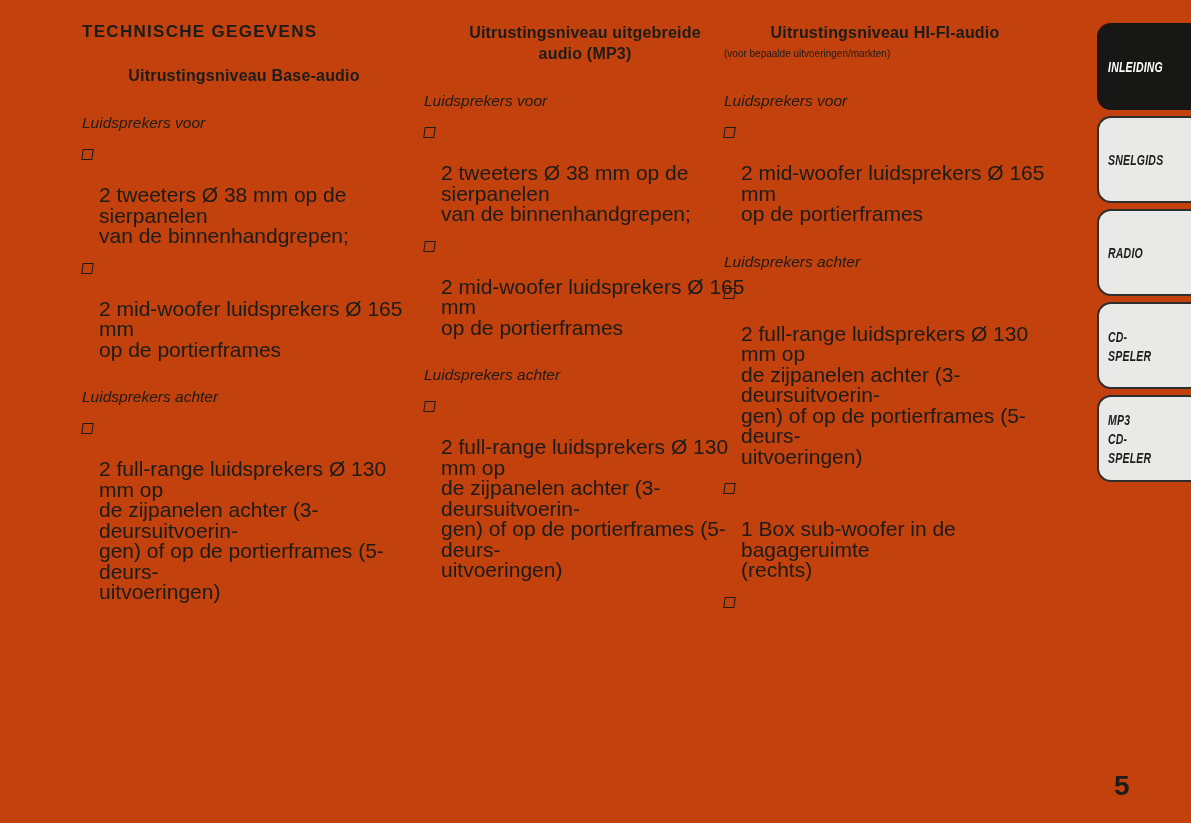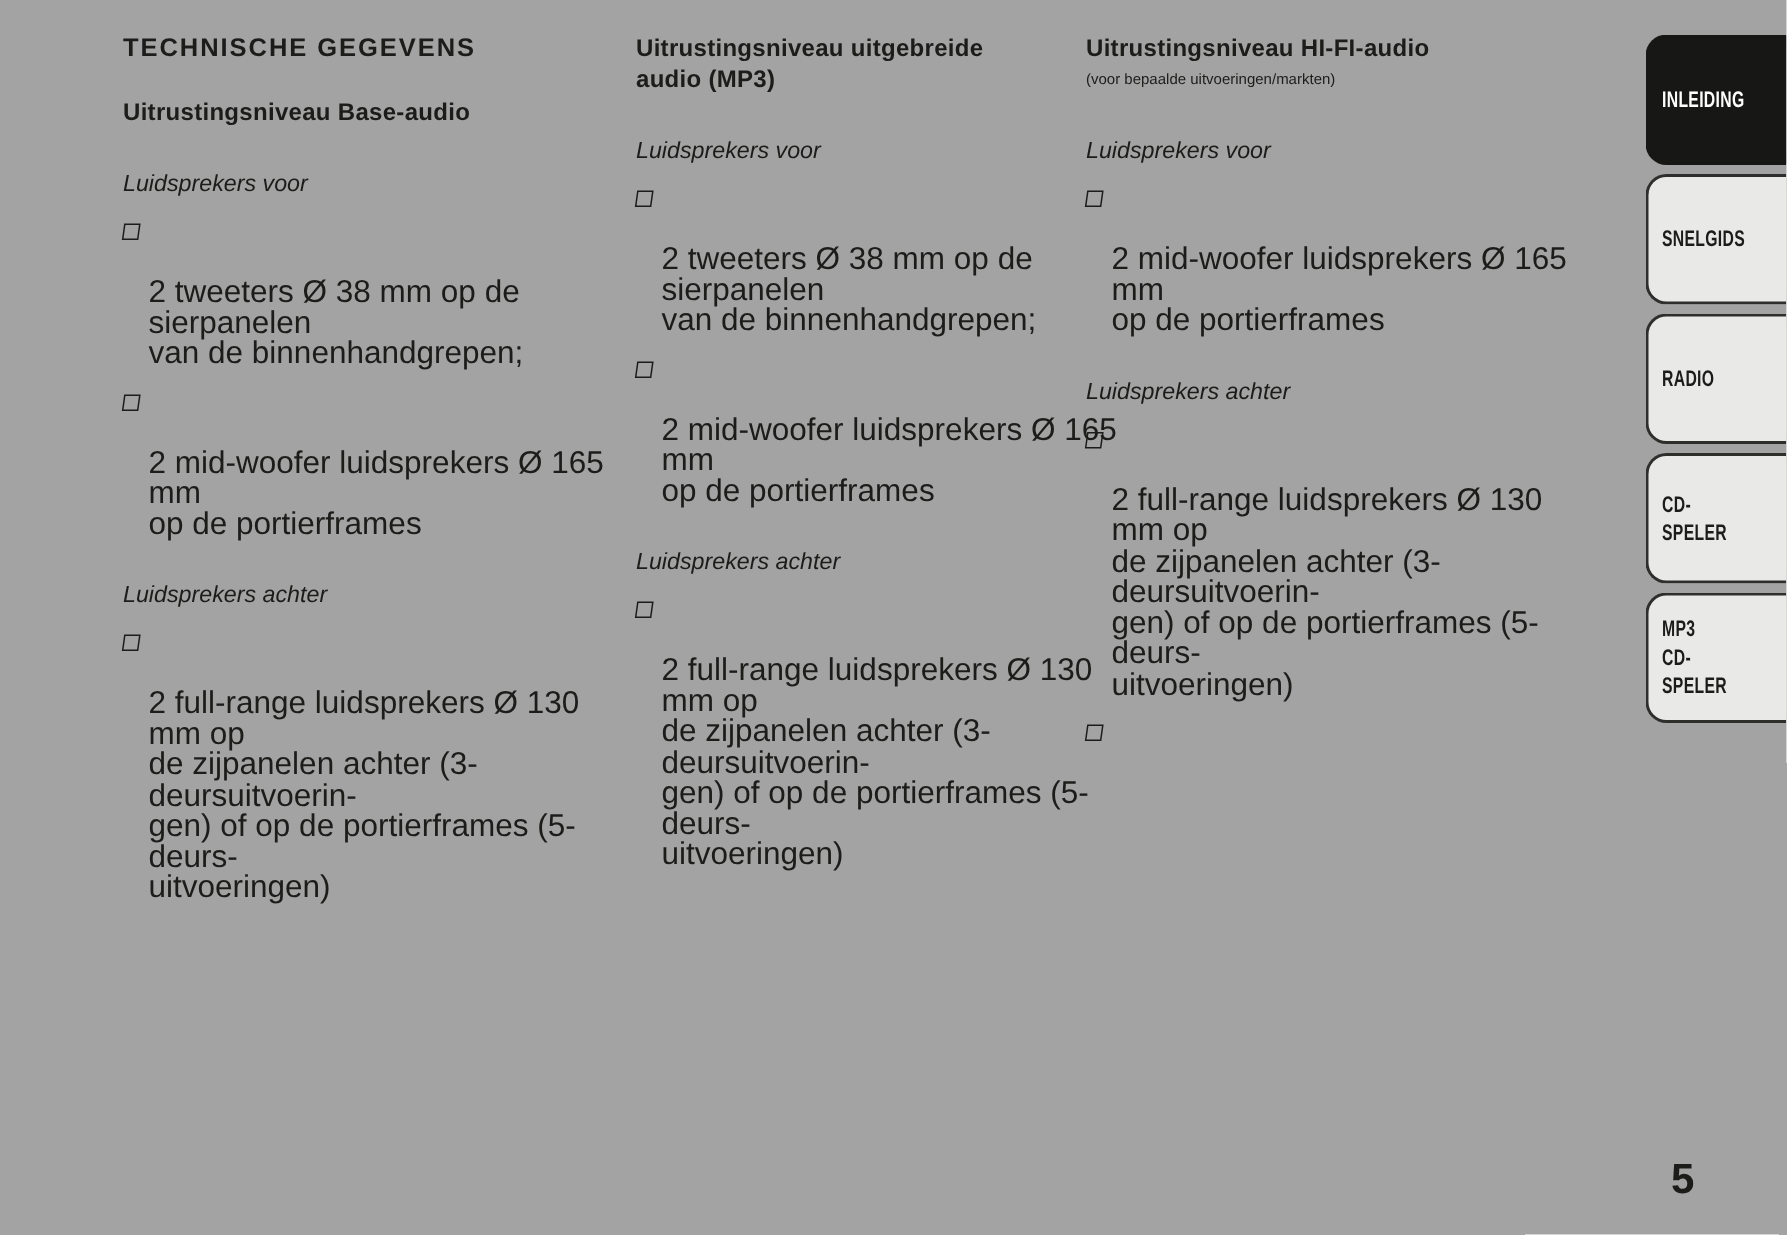--- a/index.html
+++ b/index.html
@@ -1,35 +1,35 @@
 <!DOCTYPE html>
 <html><head>
 <meta charset="utf-8">
 <style>
   html,body{margin:0;padding:0;background:#ffffff;}
   .page{
     position:relative;
     width:1191px;height:823px;
-    background:#a3a3a3;
+    background:#c2410c;
     font-family:"Liberation Sans", sans-serif;
     color:#1c1c1a;
     overflow:hidden;
   }
   .col{position:absolute;top:22px;}
   .col-1{left:82px;width:324px;}
   .col-2{left:424px;width:322px;}
   .col-3{left:724px;width:322px;}
 
   .doc-title{
     font-size:17px;font-weight:bold;letter-spacing:1.3px;
     line-height:20px;margin:0 0 23px 0;
   }
   .col-heading{
     font-size:16px;font-weight:bold;line-height:21px;
-    letter-spacing:.2px;margin:0;white-space:pre-line;
+    letter-spacing:.2px;margin:0;white-space:pre-line;text-align:center;
   }
   .col-subnote{
     font-size:10px;line-height:21px;margin:0;white-space:pre-line;
   }
   .section-label{
     font-style:italic;font-size:15.5px;line-height:20px;
     margin:27px 0 11px 0;
   }
   .item{
     position:relative;padding-left:17px;margin:0 0 11px 0;
@@ -40,21 +40,21 @@
     border:1.6px solid #1c1c1a;transform:skewX(-8deg);
     display:inline-block;background:transparent;
   }
 
   .sidebar{position:absolute;left:1097px;top:23px;width:94px;}
   .tab{
     box-sizing:border-box;height:87px;margin-bottom:6px;
     background:#e9e9e7;
     border:2px solid #2e2e2c;border-right:none;
     border-radius:14px 0 0 14px;
-    display:flex;align-items:center;padding-left:9px;
+    display:flex;align-items:center;padding-left:9px;font-style:italic;
   }
   .tab.active{background:#171716;border-color:#171716;}
   .tab-label{
     font-weight:bold;font-size:15px;line-height:19px;
     letter-spacing:.3px;color:#1c1c1a;white-space:pre-line;
     transform:scaleX(0.70);transform-origin:left center;
   }
   .tab.active .tab-label{color:#ffffff;}
 
   .page-number{
@@ -144,20 +144,25 @@
       <p class="section-label">Luidsprekers achter</p>
       <div class="item">
         <span class="chk"></span>
         <span>2 full-range luidsprekers Ø 130 mm op
 de zijpanelen achter (3-deursuitvoerin-
 gen) of op de portierframes (5-deurs-
 uitvoeringen)</span>
       </div>
       <div class="item">
         <span class="chk"></span>
+        <span>1 Box sub-woofer in de bagageruimte
+(rechts)</span>
+      </div>
+      <div class="item">
+        <span class="chk"></span>
       </div>
     </div>
   </div>
 
   <div class="sidebar">
     <div class="tab active">
       <span class="tab-label">INLEIDING</span>
     </div>
     <div class="tab">
       <span class="tab-label">SNELGIDS</span>

